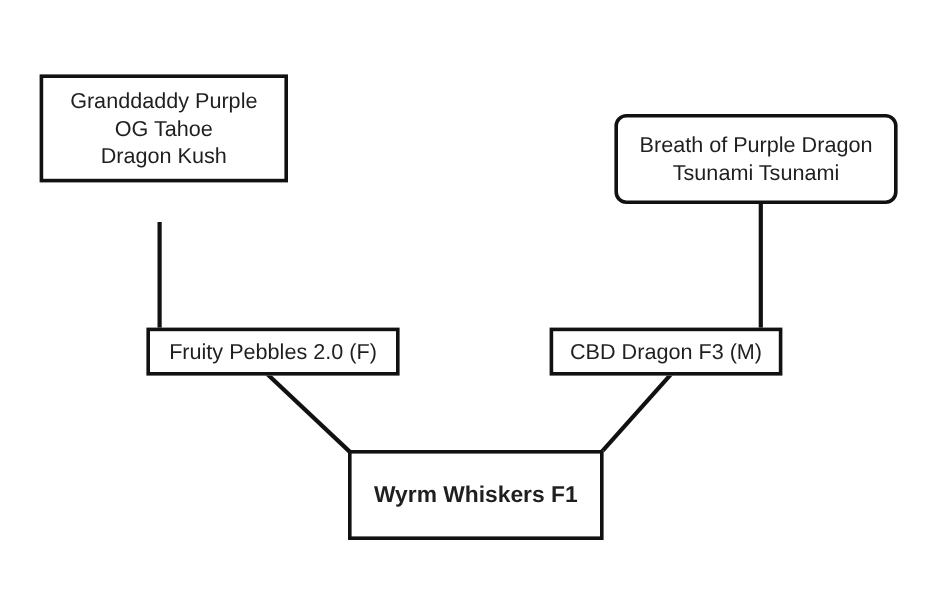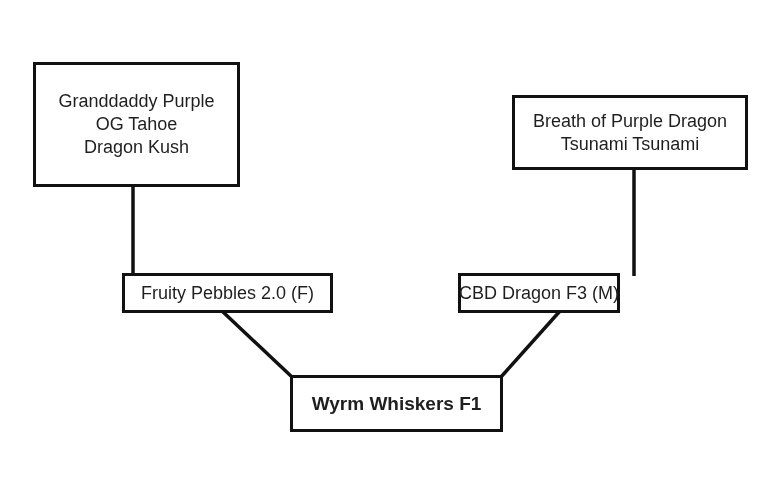--- a/index.html
+++ b/index.html
@@ -34,45 +34,46 @@
     justify-content: center;
     text-align: center;
     z-index: 1;
     font-size: 18px;
     line-height: 23px;
   }
   .node-left-ancestors {
     left: 33px;
     top: 62px;
     width: 207px;
-    height: 125px;
+    height: 90px;
   }
   .node-right-ancestors {
     left: 512px;
     top: 95px;
     width: 236px;
     height: 75px;
+    border-radius: 10px;
   }
   .node-female-parent {
     left: 122px;
     top: 273px;
     width: 211px;
     height: 40px;
   }
   .node-male-parent {
     left: 458px;
     top: 273px;
-    width: 162px;
+    width: 194px;
     height: 40px;
   }
   .node-offspring {
     left: 290px;
     top: 375px;
     width: 213px;
-    height: 57px;
+    height: 75px;
     font-weight: bold;
     font-size: 19px;
   }
   .node-line {
     display: block;
     white-space: nowrap;
   }
 </style>
 </head>
 <body>

